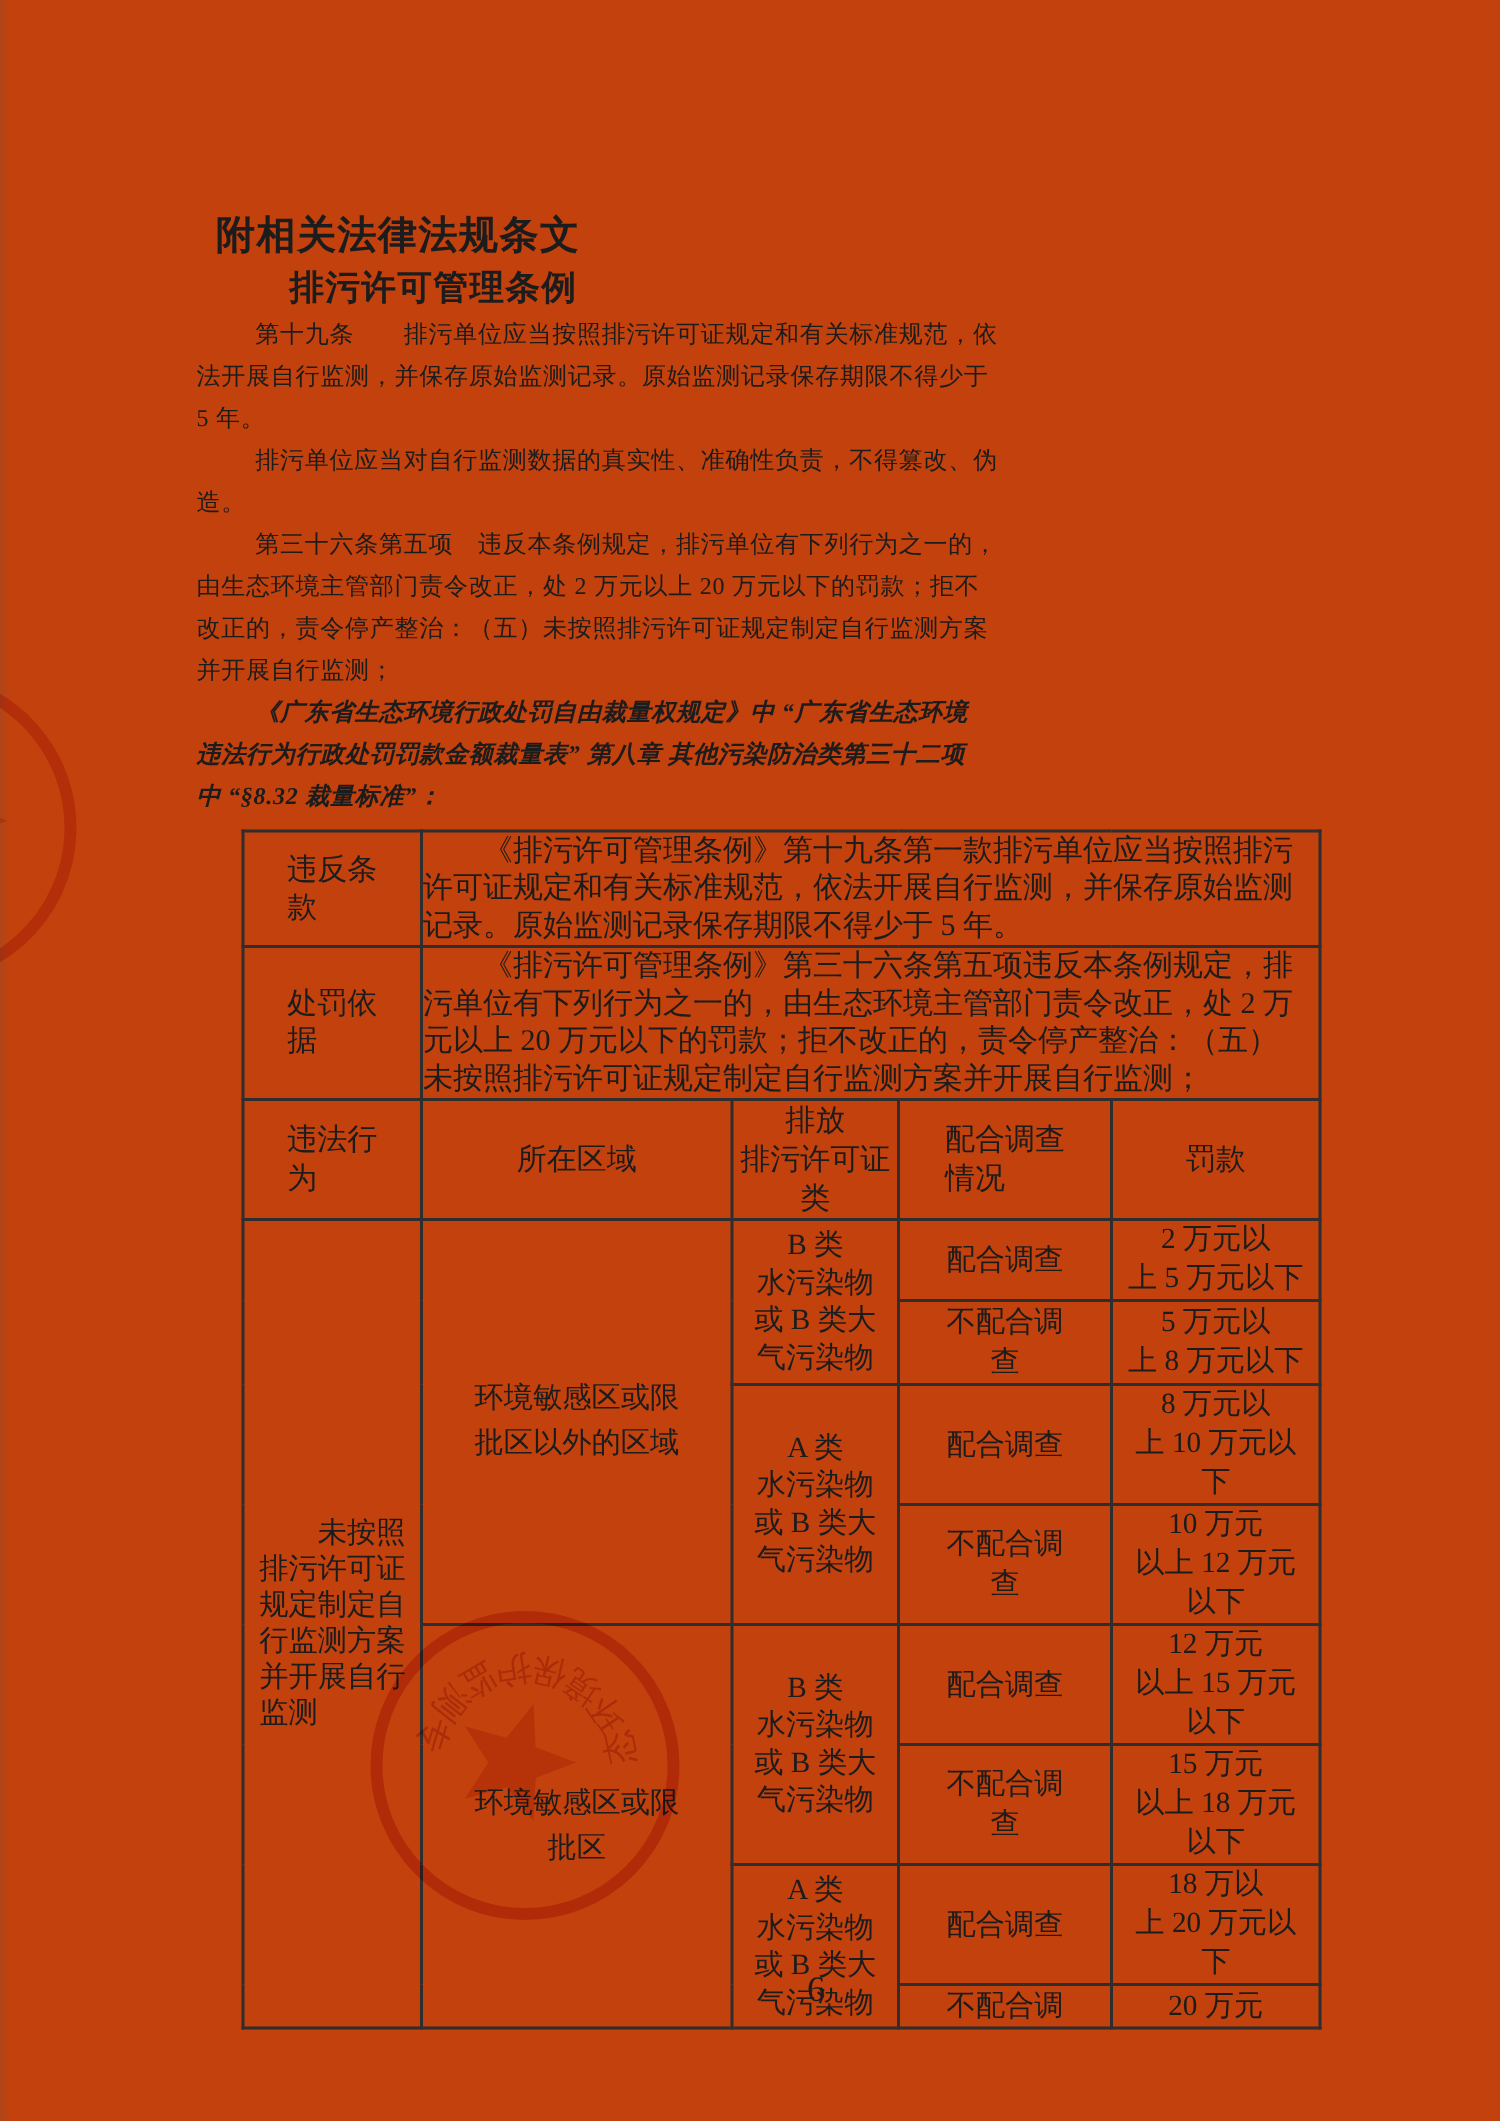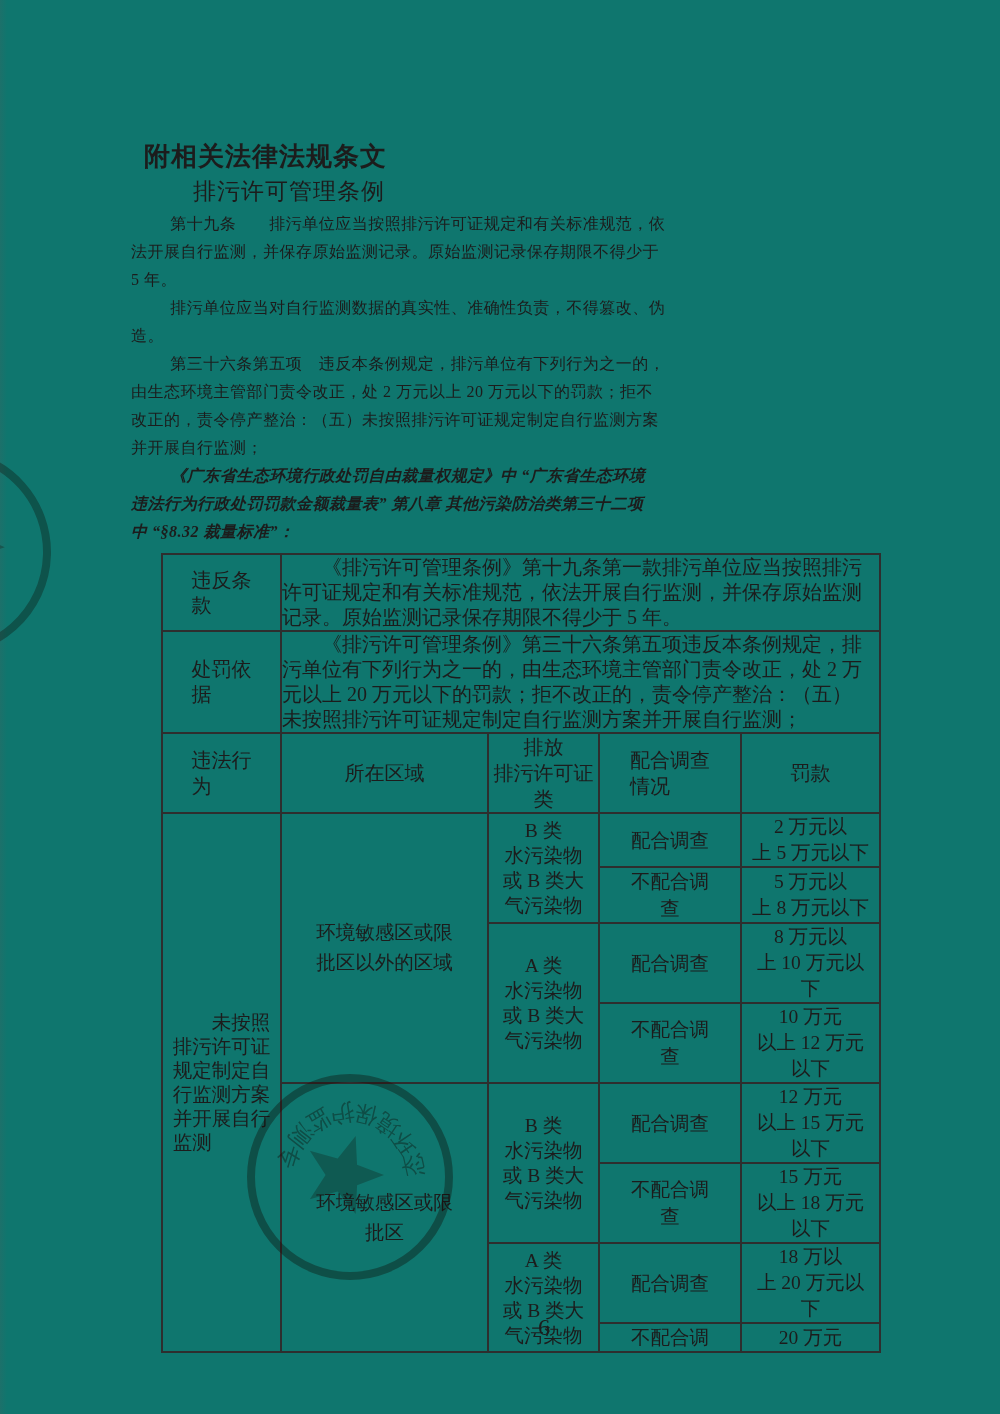--- a/index.html
+++ b/index.html
@@ -1,38 +1,38 @@
 <!DOCTYPE html>
 <html><head>
 <meta charset="utf-8">
 <style>
   html,body{margin:0;padding:0;background:#e8e8e8;}
   .page{
     position:relative;
     width:1000px;height:1414px;
     margin:0 auto;
-    background:#0f766e;
+    background:#c2410c;
     overflow:hidden;
     font-family:"Liberation Serif","DejaVu Serif",serif;
     color:#1c1c1c;
   }
   .page::before{
     content:"";position:absolute;left:0;top:0;bottom:0;width:7px;
     background:linear-gradient(to right,rgba(90,90,90,.18),rgba(0,0,0,0));
     pointer-events:none;
   }
   .content{
     position:absolute;left:131px;top:140px;width:744px;
   }
   .doc-title{
     font-size:26px;font-weight:700;line-height:34px;
     padding-left:13px;margin:0 0 3px 0;letter-spacing:1px;
   }
   .doc-subtitle{
-    font-size:23px;font-weight:400;line-height:30px;
+    font-size:23px;font-weight:700;line-height:30px;
     padding-left:62px;margin:0 0 3px 0;letter-spacing:1px;
   }
   .para{
     font-size:16px;line-height:28px;margin:0;
     white-space:pre-line;text-indent:2.45em;letter-spacing:.5px;
   }
   .para.bold{font-weight:700;font-style:italic;}
   table.penalty{
     border-collapse:collapse;table-layout:fixed;
     margin:7px 0 0 30px;width:718px;

